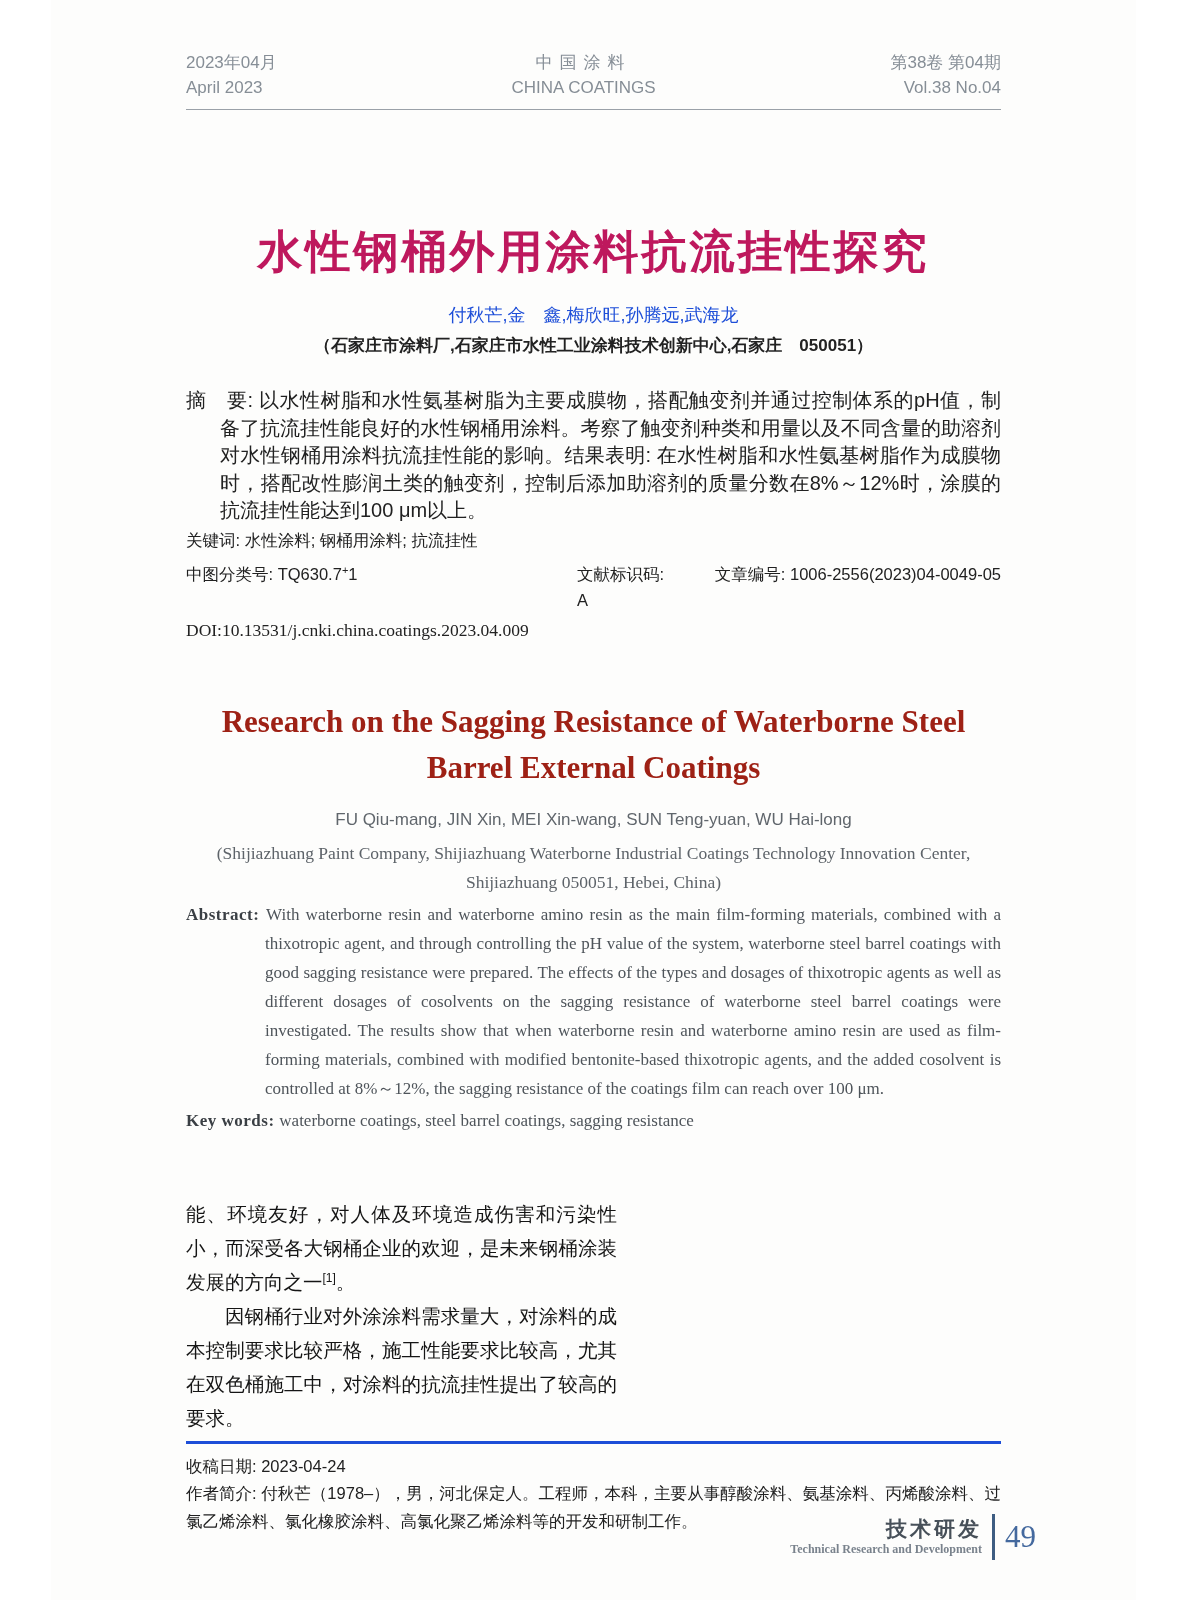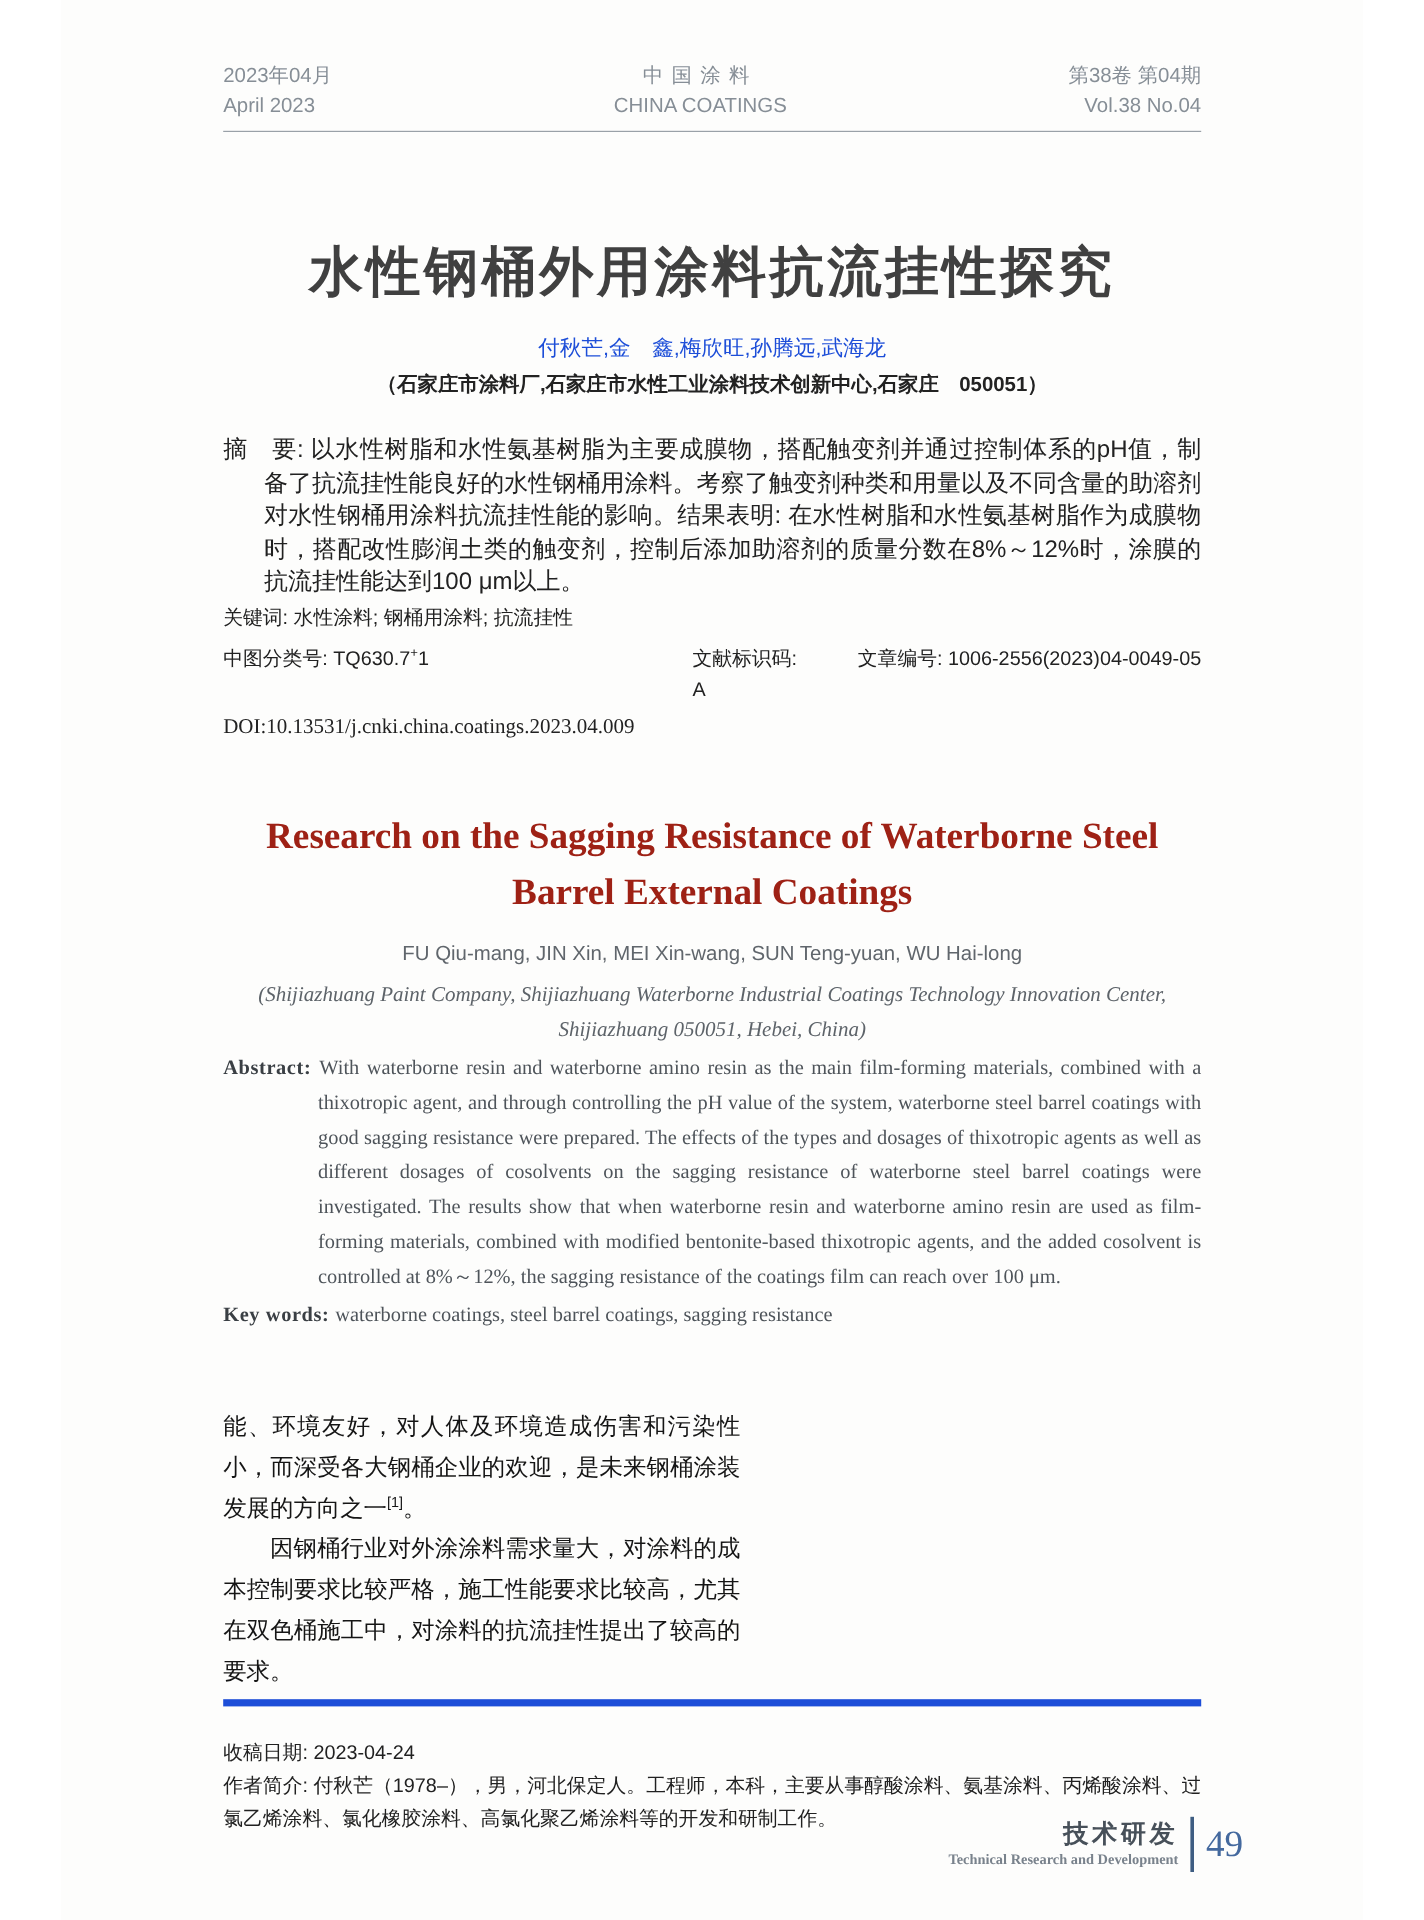--- a/index.html
+++ b/index.html
@@ -22,23 +22,23 @@
     border-bottom:1.5px solid #9aa1a8;
     color:#868e96; font-size:17px; line-height:25px;
   }
   .jh-left  { text-align:left; }
   .jh-center{ text-align:center; }
   .jh-center .zh { letter-spacing:7px; }
   .jh-right { text-align:right; }
 
   
   .title-zh {
-    margin-top:89px;
+    margin-top:114px;
     text-align:center;
-    color:#404040;
+    color:#be185d;
     font-size:45px; font-weight:bold; letter-spacing:3px;
     line-height:56px;
   }
   .authors-zh {
     margin-top:22px; text-align:center;
     font-size:18px; line-height:26px; color:#1d4ed8;
   }
   .affiliation-zh {
     margin-top:5px; text-align:center;
     font-size:17px; font-weight:bold; line-height:26px; color:#222;
@@ -80,21 +80,21 @@
     font-size:31px; line-height:46px;
   }
   .authors-en {
     margin-top:17px; text-align:center;
     color:#60666c; font-size:17px; line-height:24px;
   }
   .affiliation-en {
     margin:7px auto 0 auto; max-width:980px;
     text-align:center;
     font-family:"Liberation Serif","DejaVu Serif",serif;
-    font-style:italic; color:#5d6369;
+    color:#5d6369;
     font-size:17.5px; line-height:29px;
   }
   .abstract-en {
     margin-top:3px;
     font-family:"Liberation Serif","DejaVu Serif",serif;
     color:#4e545a; font-size:17px; line-height:29px;
     text-align:justify;
     padding-left:79px; text-indent:-79px;
   }
   .abstract-en .lbl, .keywords-en .lbl {
@@ -121,22 +121,22 @@
     font-size:19.5px; line-height:34px;
     text-align:justify; color:#151515;
   }
   .indent { text-indent:2em; }
   .col-right { padding-top:4px; }
   .ref-sup { font-size:12px; vertical-align:super; }
 
   
   .footnote {
     margin-top:6px;
-    border-top:6px solid #1d4ed8;
-    padding-top:26px;
+    border-top:3px solid #1d4ed8;
+    padding-top:9px;
     font-size:16.5px; line-height:27.5px; color:#212121;
     text-align:justify;
   }
   .footnote p { margin:0; }
 
   
   .page-footer {
     position:absolute; right:100px; bottom:40px;
     display:flex; align-items:center;
   }

